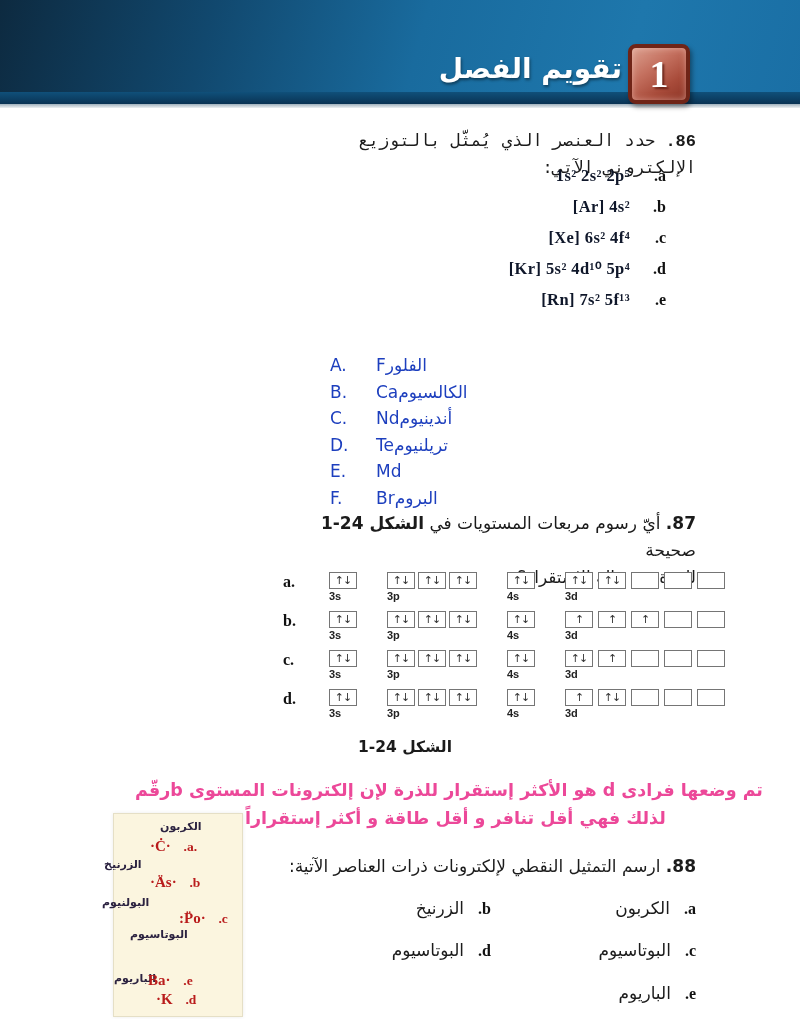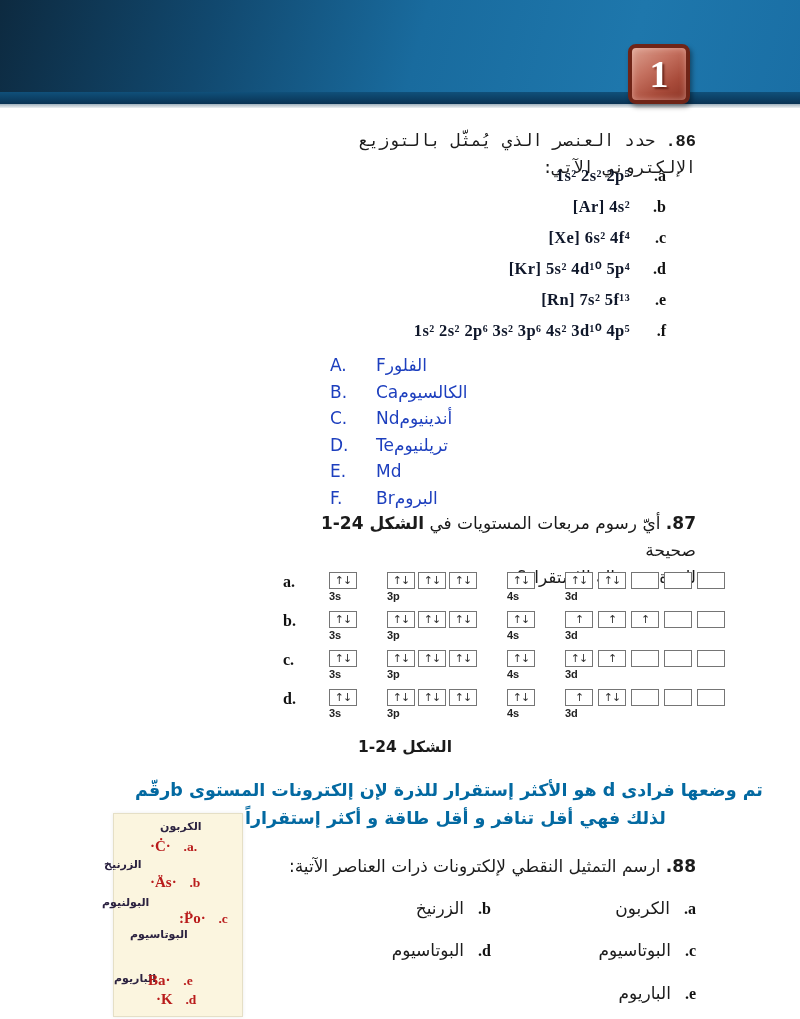--- a/index.html
+++ b/index.html
@@ -57,21 +57,21 @@
     display:flex;align-items:center;justify-content:center;font-size:11px;color:#333;
     font-family:"DejaVu Sans",sans-serif;letter-spacing:-1px;}
   .orb-group.wide .orb-box{margin-right:5px;}
   .orb-glabel{font-weight:bold;font-size:11px;color:#222;margin-top:1px;
     font-family:"Liberation Sans",sans-serif;}
   .fig-caption{position:absolute;left:290px;width:230px;top:738px;text-align:center;
     font-weight:bold;font-size:15.5px;direction:rtl;color:#1b1b1b;}
 
   
   .blue-answer{position:absolute;left:110px;right:12px;top:776px;direction:rtl;
-    text-align:center;color:#0369a1;font-weight:bold;font-size:17.5px;line-height:1.62;}
+    text-align:center;color:#ec4899;font-weight:bold;font-size:17.5px;line-height:1.62;}
 
   
   .q88-grid{margin-top:10px;}
   .q88-row{display:flex;direction:rtl;margin-top:15px;}
   .q88-cell{display:flex;direction:rtl;width:205px;align-items:baseline;}
   .q88-label{font-family:"Liberation Serif",serif;font-weight:bold;font-size:16px;
     margin-left:14px;color:#111;}
   .q88-name{font-size:17px;}
 
   
@@ -89,20 +89,21 @@
   .n-d{left:16px;top:114px;} .f-d{left:42px;top:129px;margin-top:48px;}
   .n-e{left:0px;top:158px;}  .f-e{left:34px;top:158px;}
 </style>
 </head>
 <body>
 
 <div class="page">
 
   <div class="header">
     <div class="header-bottom"></div>
+    <div class="header-title">تقويم الفصل</div>
   </div>
   <div class="header-underline"></div>
   <div class="badge">
     <span>1</span>
   </div>
 
   <div class="qtext q86-text">
     <span class="qnum">86.</span>
     <span>حدد العنصر الذي يُمثّل بالتوزيع الإلكتروني الآتي:</span>
   </div>
@@ -120,24 +121,20 @@
       <span class="config-formula">[Xe] 6s² 4f⁴</span>
       <span class="config-label" dir="ltr">.c</span>
     </div>
     <div class="config-row">
       <span class="config-formula">[Kr] 5s² 4d¹⁰ 5p⁴</span>
       <span class="config-label" dir="ltr">.d</span>
     </div>
     <div class="config-row">
       <span class="config-formula">[Rn] 7s² 5f¹³</span>
       <span class="config-label" dir="ltr">.e</span>
-    </div>
-    <div class="config-row">
-      <span class="config-formula">1s² 2s² 2p⁶ 3s² 3p⁶ 4s² 3d¹⁰ 4p⁵</span>
-      <span class="config-label" dir="ltr">.f</span>
     </div>
   </div>
 
   <div class="options">
     <div class="opt-row">
       <span class="opt-label">A.</span>
       <span class="opt-sym">F</span>
       <span class="opt-name">الفلور</span>
     </div>
     <div class="opt-row">

